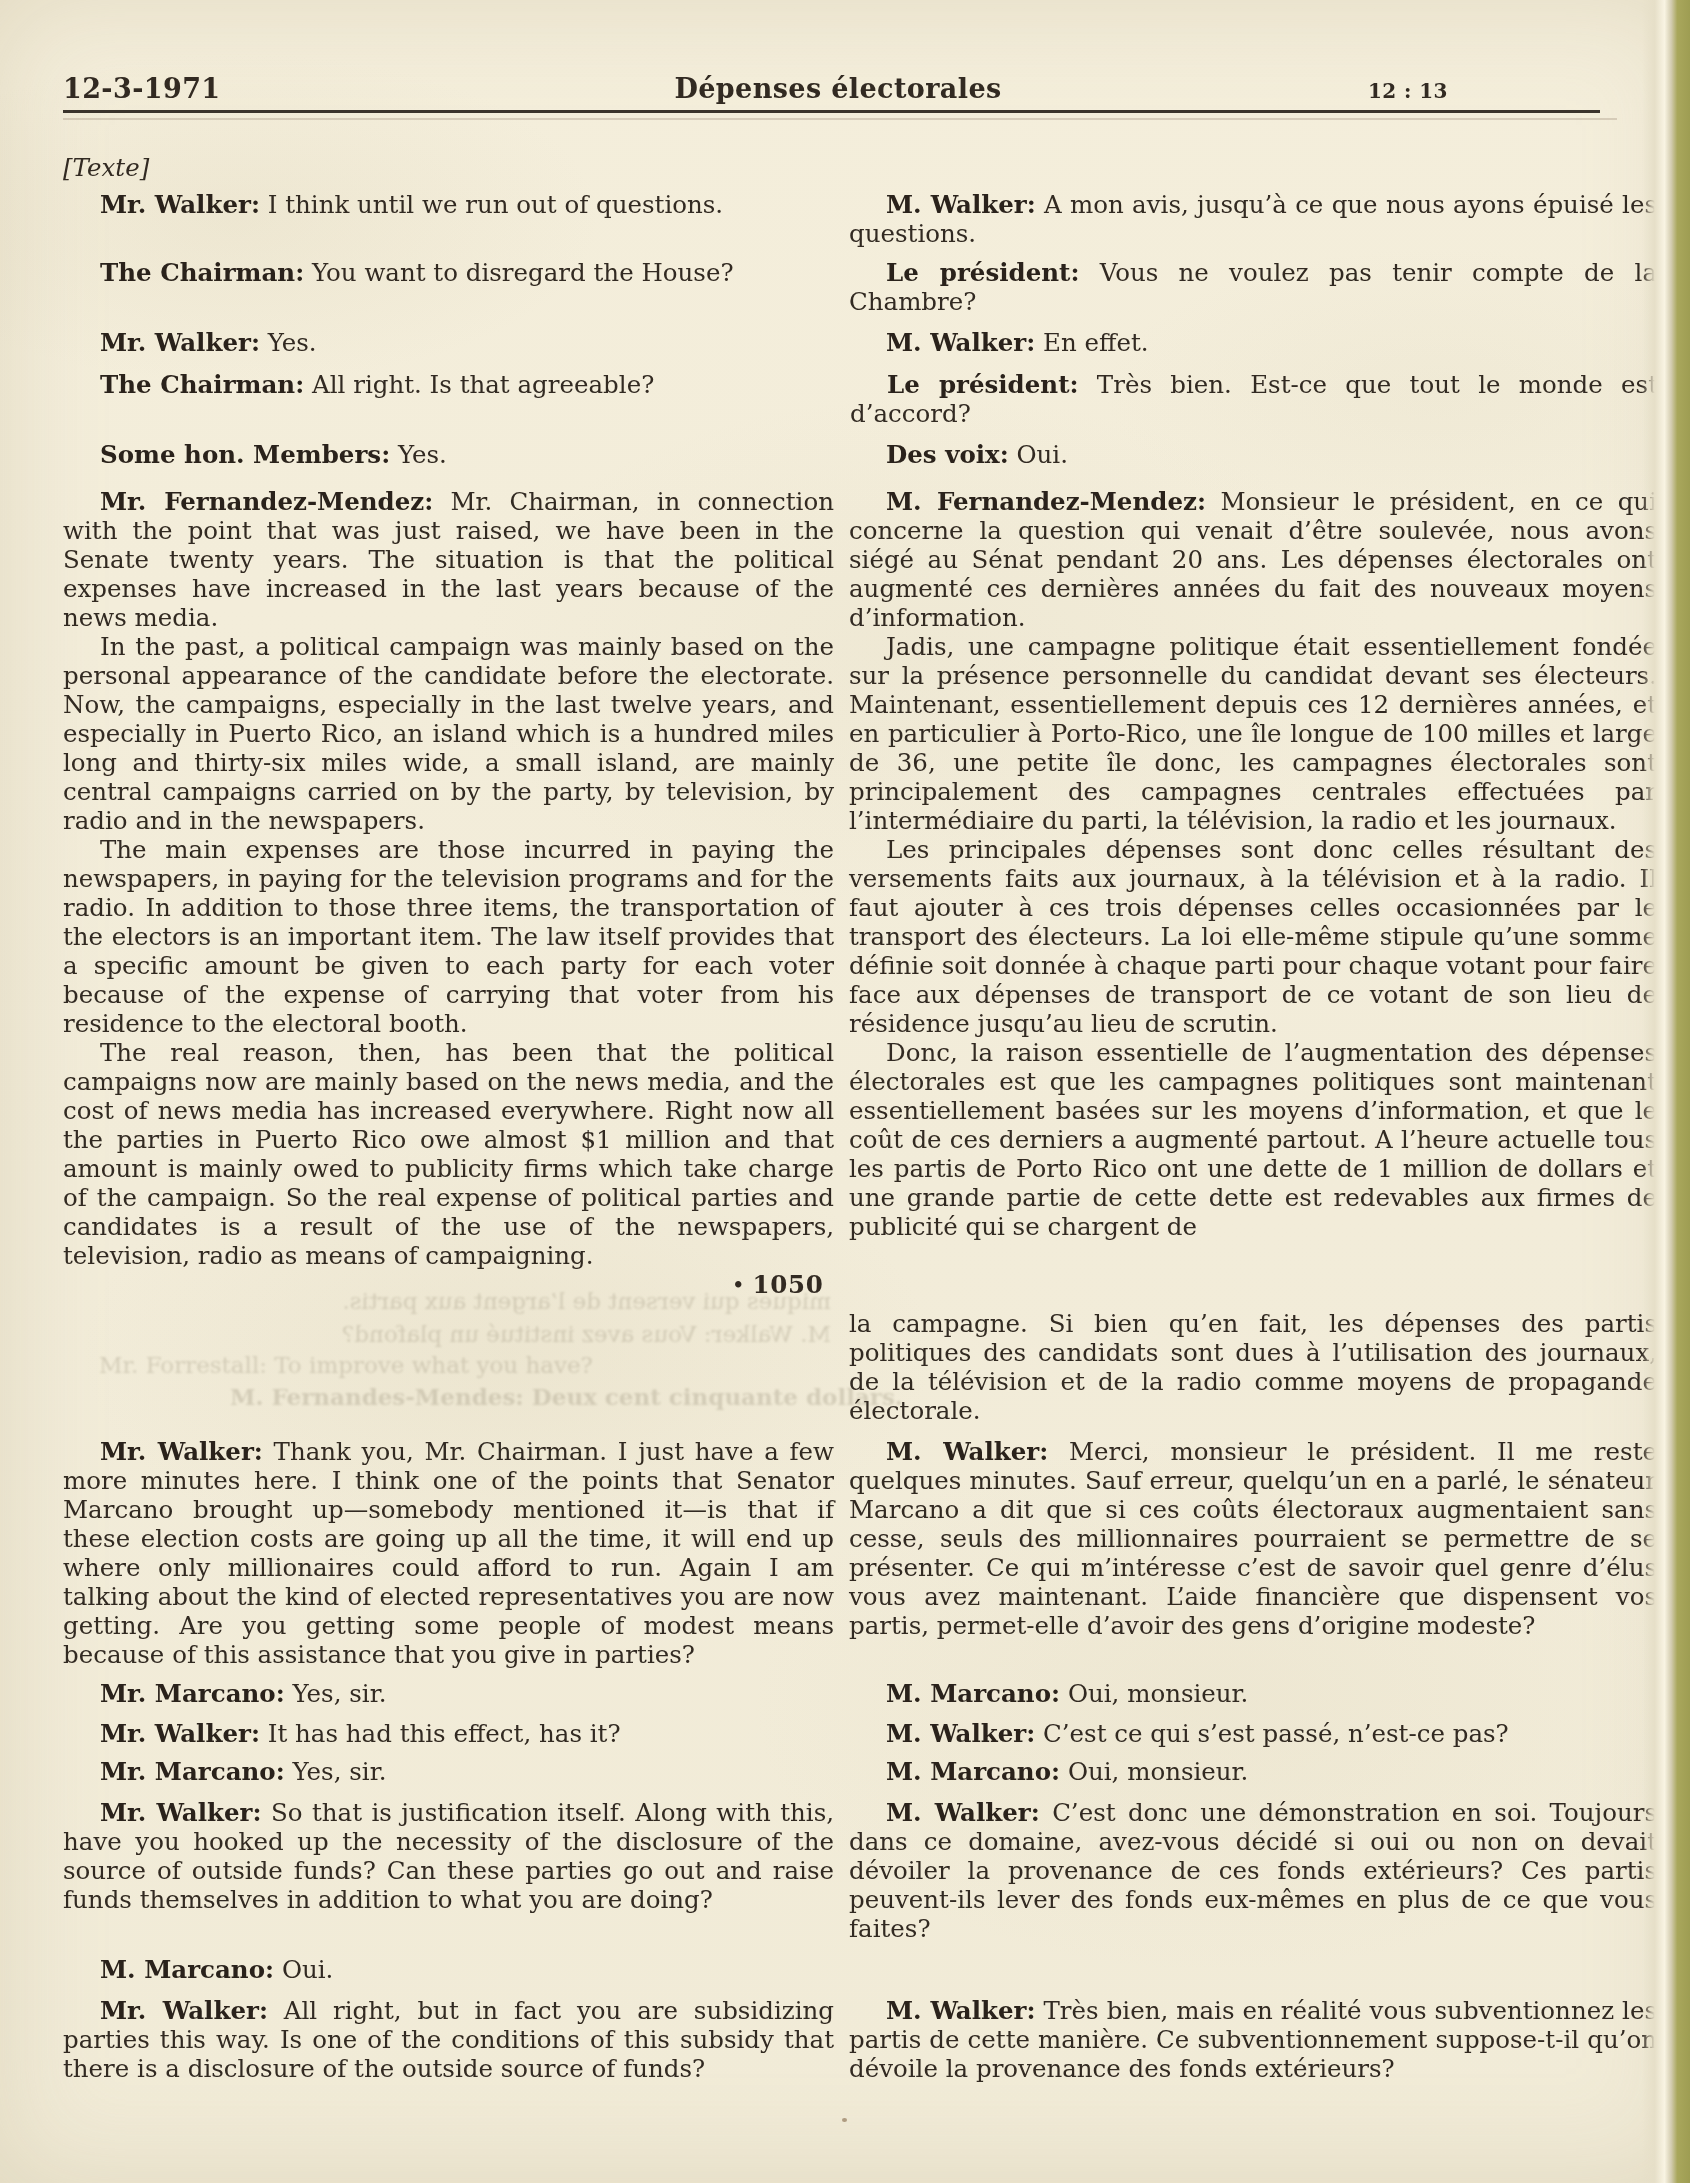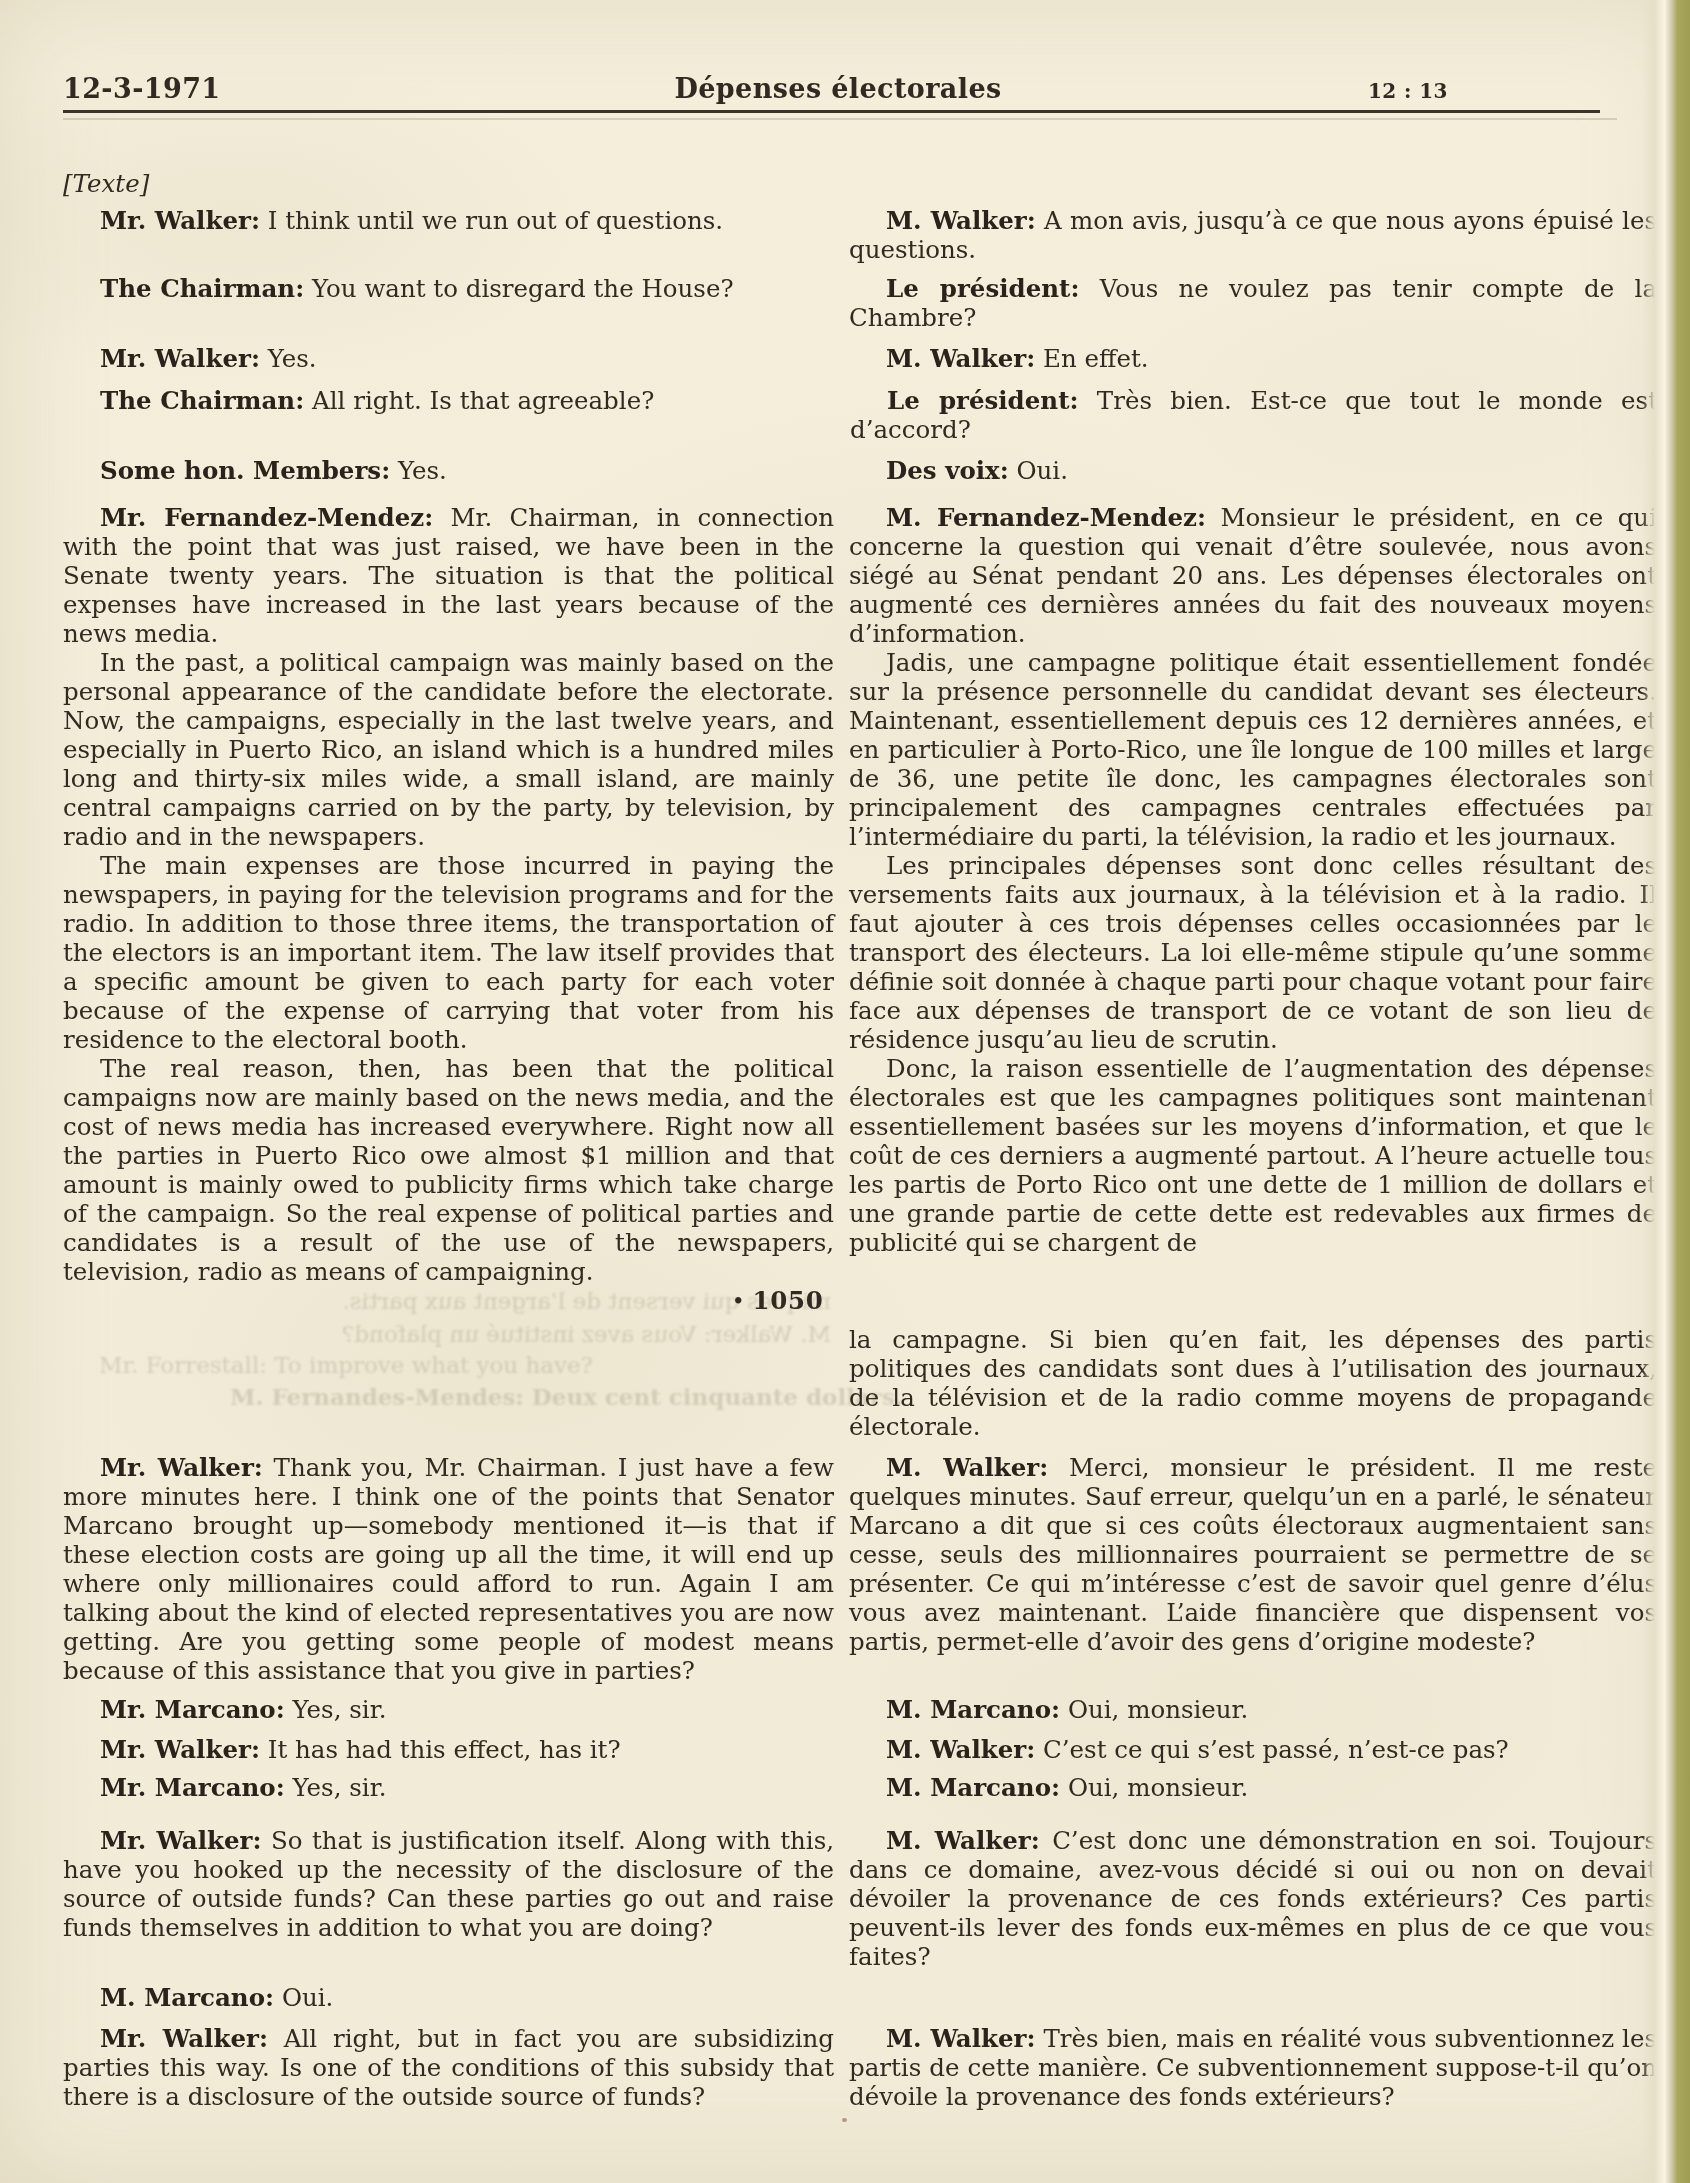--- a/index.html
+++ b/index.html
@@ -31,26 +31,26 @@
   .cell{min-width:0;}
   .para{margin:0;text-align:justify;text-indent:37px;}
   .para.cont{text-indent:37px;}
   .para.no-indent{text-indent:0;}
   .spk{font-weight:bold;color:#2a221b;}
   .label{font-style:italic;font-size:24.5px;}
   .stamp{margin:0;text-align:right;padding-right:10.4px;}
   .stamp .bullet{font-size:22px;}
   .stamp .time{font-weight:bold;letter-spacing:0.7px;}
   
-  .r-labels{margin-top:49px;gap:28px;}
+  .r-labels{margin-top:33px;gap:28px;}
   .r1{margin-top:7.4px;} .r2{margin-top:10.4px;} .r3{margin-top:12px;}
   .r4{margin-top:13px;gap:16px;} .r5{margin-top:12px;} .r6{margin-top:18px;}
   .r7{margin-top:9px;}
   .r8{margin-top:10.4px;} .r9{margin-top:10.4px;} .r10{margin-top:9px;}
-  .r11{margin-top:24px;} .r12{margin-top:12px;} .r13{margin-top:12px;}
+  .r11{margin-top:12px;} .r12{margin-top:12px;} .r13{margin-top:12px;}
   .en-delay{margin-top:128px;}   
   .fr-resume-gap{margin-top:12px;}
   
   .ghost{position:absolute;font-size:23px;line-height:29px;color:rgba(118,110,86,.55);
          filter:blur(1px);opacity:.42;white-space:nowrap;}
   .ghost.mirror{transform:scaleX(-1);}
   .g1{top:1287px;left:89px;width:742px;text-align:left;}
   .g2{top:1320px;left:141px;width:690px;text-align:left;}
   .g3{top:1351px;left:99px;}
   .g4{top:1382px;left:230px;font-weight:bold;}

